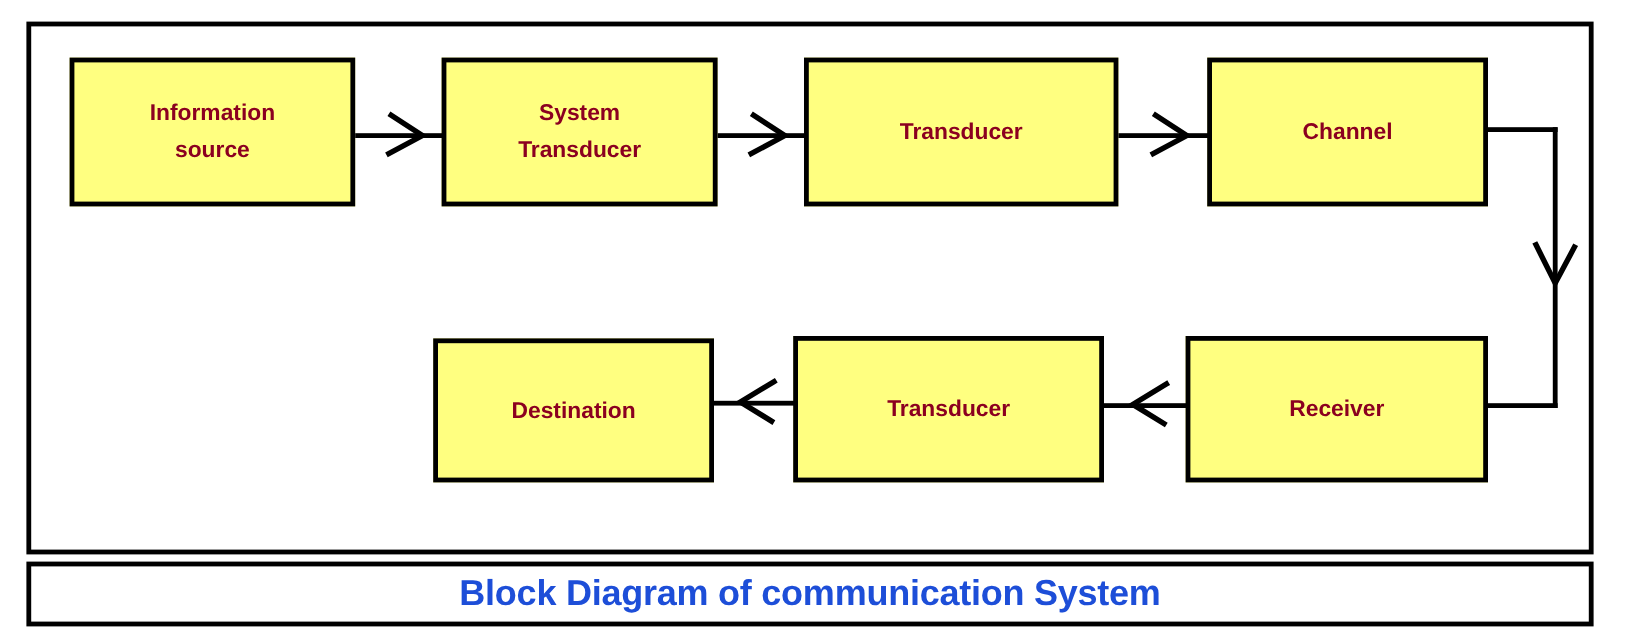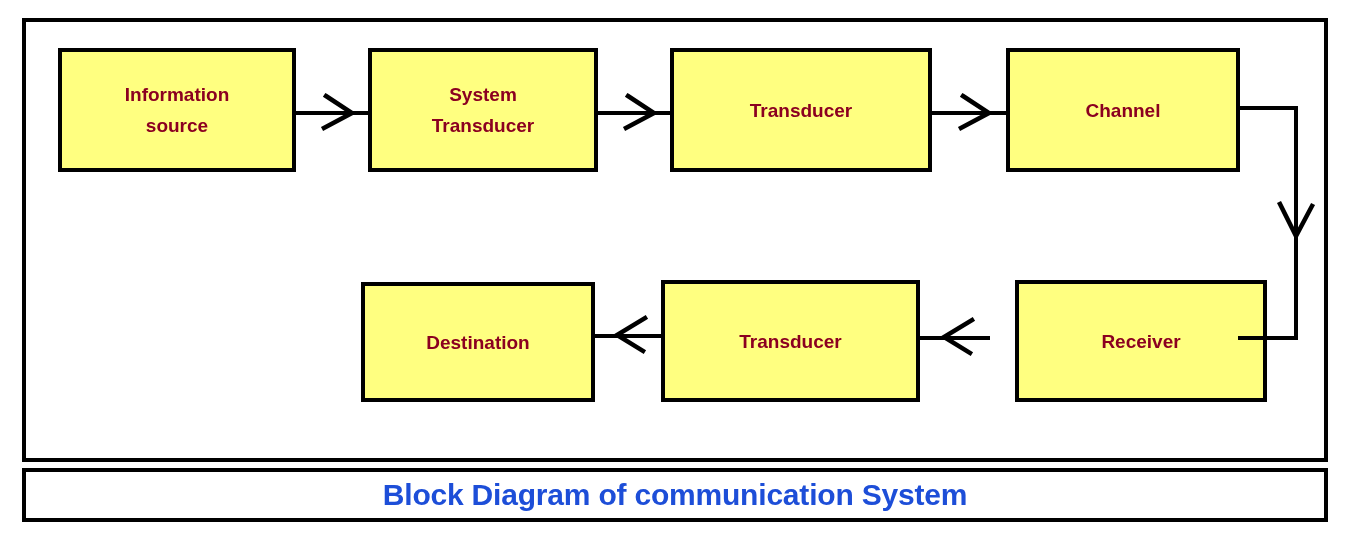--- a/index.html
+++ b/index.html
@@ -105,21 +105,21 @@
   </div>
 
   <div class="block" style="left:361px; top:282px; width:234px; height:120px;">
     <span class="line">Destination</span>
   </div>
 
   <div class="block" style="left:661px; top:280px; width:259px; height:122px;">
     <span class="line">Transducer</span>
   </div>
 
-  <div class="block" style="left:988px; top:280px; width:252px; height:122px;margin-left:27px;">
+  <div class="block" style="left:988px; top:280px; width:252px; height:122px;">
     <span class="line">Receiver</span>
   </div>
 
   <div class="conn conn-h" style="left:296px; top:111px; width:74px;"></div>
   <div class="arrow" style="left:320px; top:92px; width:40px; height:40px;">
     <svg width="40" height="40" viewBox="0 0 40 40">
       <path d="M 6 4 L 32 21 L 4 36" fill="none" stroke="#000000" stroke-width="4.5" stroke-linecap="square"></path>
     </svg>
   </div>
 

